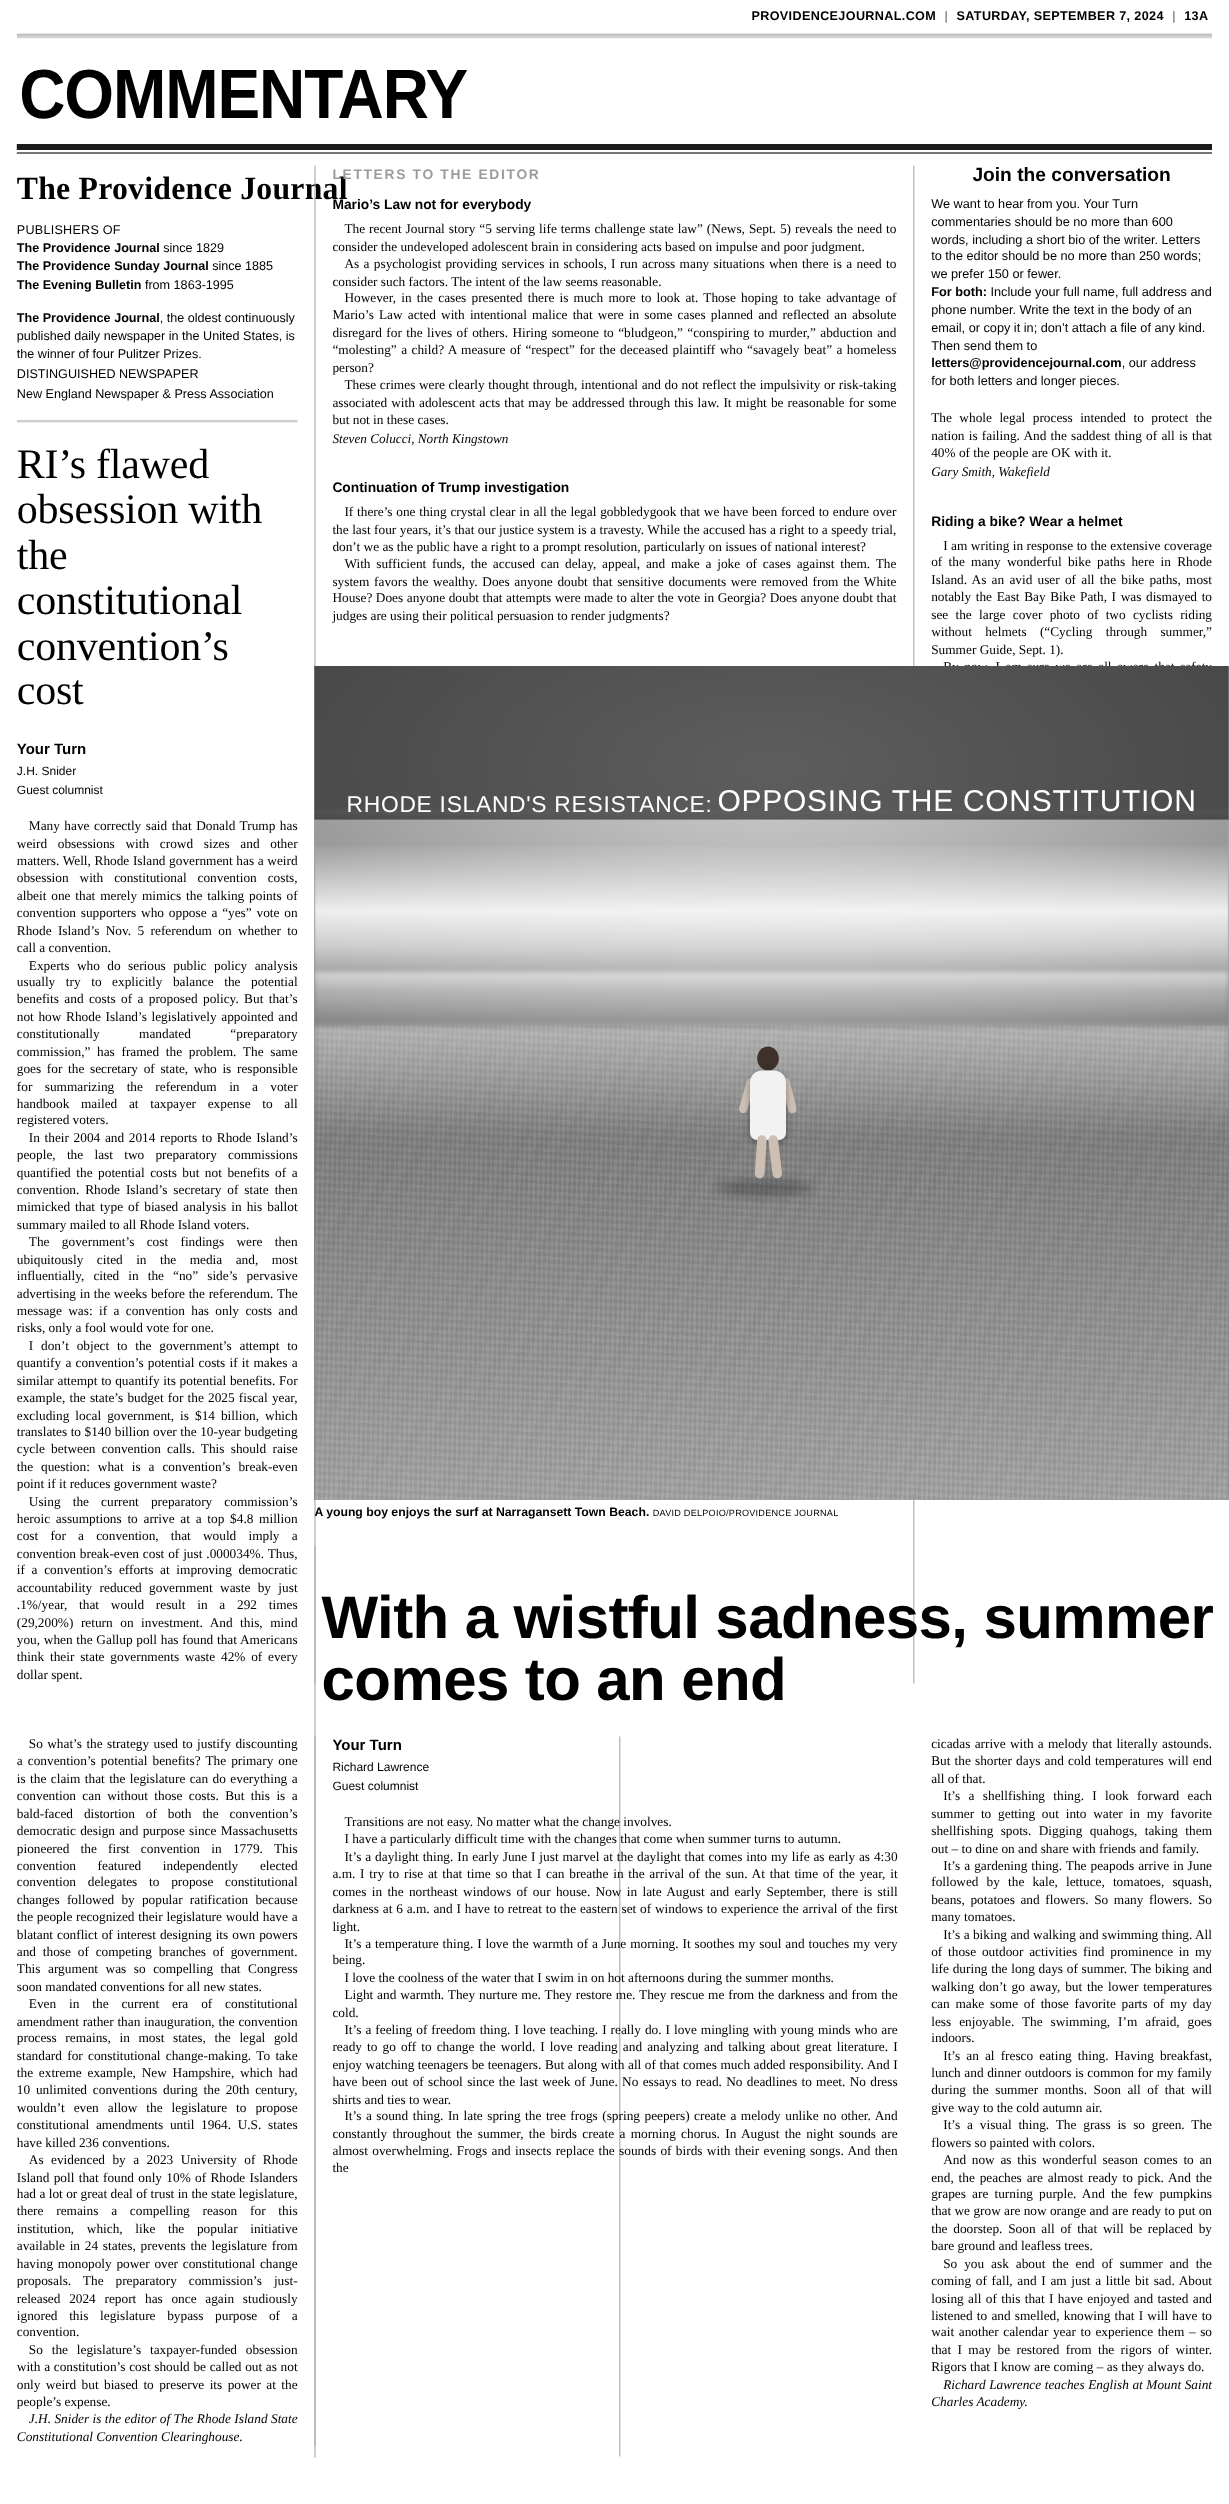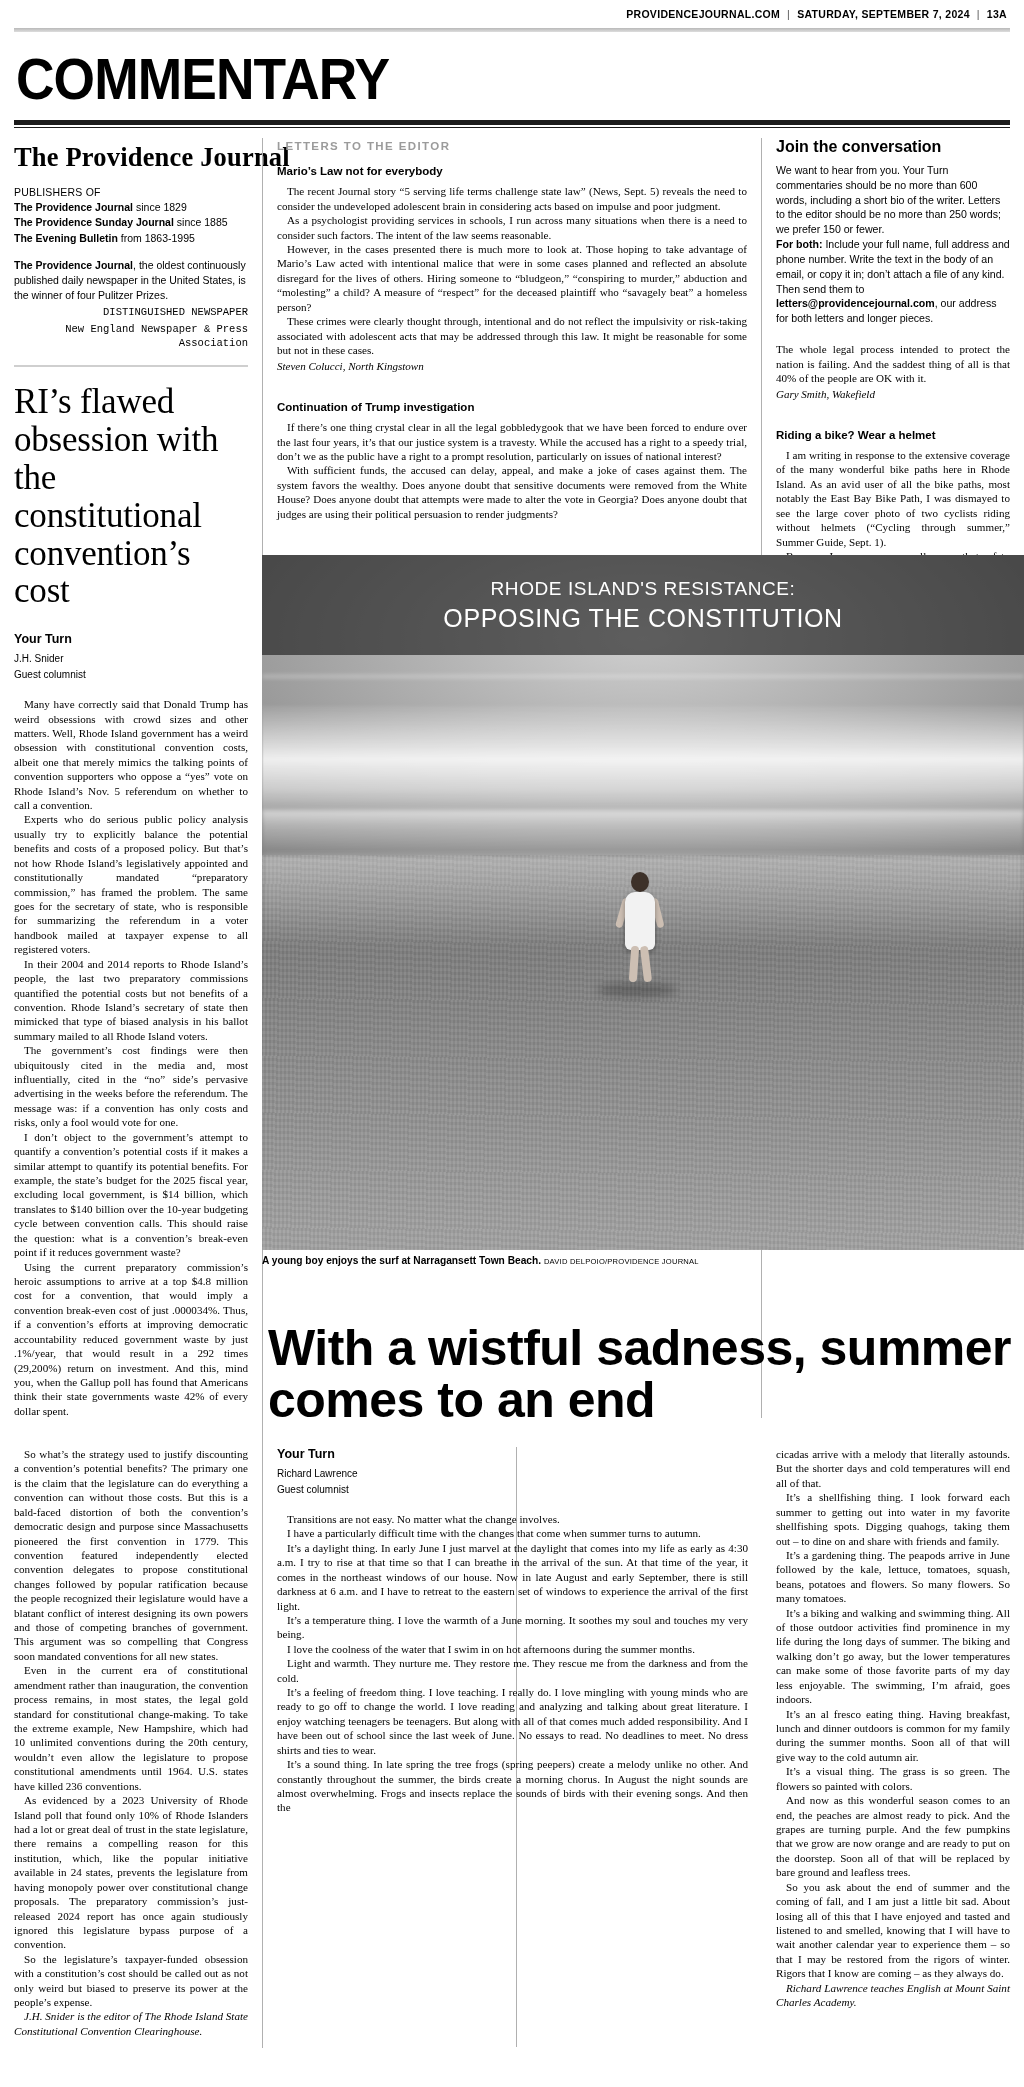--- a/index.html
+++ b/index.html
@@ -70,22 +70,22 @@
     font-size:10.5px;
     line-height:1.45;
   }
   .pubs .cap { letter-spacing:.2px; }
   .pubs b { font-weight:bold; }
   .pubpara {
     font-family:Liberation Sans, sans-serif;
     font-size:10.5px; line-height:1.42; margin-top:12px;
   }
   .distinguished {
-    font-family:Liberation Mono, monospace;
-    font-size:10.5px; line-height:1.42; text-align:right; margin-top:2px;
+    font-family:Liberation Sans, sans-serif;
+    font-size:10.5px; line-height:1.42; text-align:left; margin-top:2px;
   }
 
   .hairline { height:2px; background:#cfcfcf; margin:14px 0 16px 0; }
 
   .headline-left {
     font-family:"Liberation Serif", serif;
     font-size:35px; line-height:1.08; font-weight:normal;
     letter-spacing:-0.2px;
     margin:0 0 22px 0;
   }
@@ -123,21 +123,21 @@
   }
   .subhead.sp { margin-top:26px; }
   .letter-sig {
     font-family:"Liberation Serif", serif;
     font-style:italic; font-size:11px; margin-top:2px;
   }
 
   
   .boxhead {
     font-family:"Liberation Sans", sans-serif;
-    font-weight:bold; font-size:16px; margin:0 0 7px 0;
+    font-weight:bold; font-size:16px; margin:0 0 7px 0;text-align:center;
   }
   .boxbody {
     font-family:"Liberation Sans", sans-serif;
     font-size:10.6px; line-height:1.40; text-align:left;
   }
   .boxbody b { font-weight:bold; }
   .boxbody p { margin:0; }
 
   
   .photo-wrap {
@@ -202,23 +202,23 @@
     position:absolute; top:28px; width:7px; height:30px; background:#cdbfb3; border-radius:4px;
   }
   .boy .armL { left:6px; transform:rotate(16deg); }
   .boy .armR { left:41px; transform:rotate(-14deg); }
   .boyshadow {
     position:absolute; left:44%; top:428px; width:80px; height:14px;
     background:rgba(0,0,0,.25); border-radius:50%; filter:blur(4px);
   }
 
   .overlay {
-    position:absolute; left:0; right:0; top:0; height:100px;
+    position:absolute; left:0; right:0; top:0; height:128px;
     background:rgba(25,25,25,.62);
-    display:flex; flex-direction:column; align-items:center; justify-content:center;
+    display:flex; flex-direction:row; align-items:flex-end; justify-content:center;
     gap:4px;
   }
   .overlay .l1 {
     font-family:"Liberation Sans", sans-serif;
     color:#ffffff; font-size:19px; letter-spacing:.6px;
   }
   .overlay .l2 {
     font-family:"Liberation Sans", sans-serif;
     color:#ffffff; font-size:25px; letter-spacing:.6px;
   }

